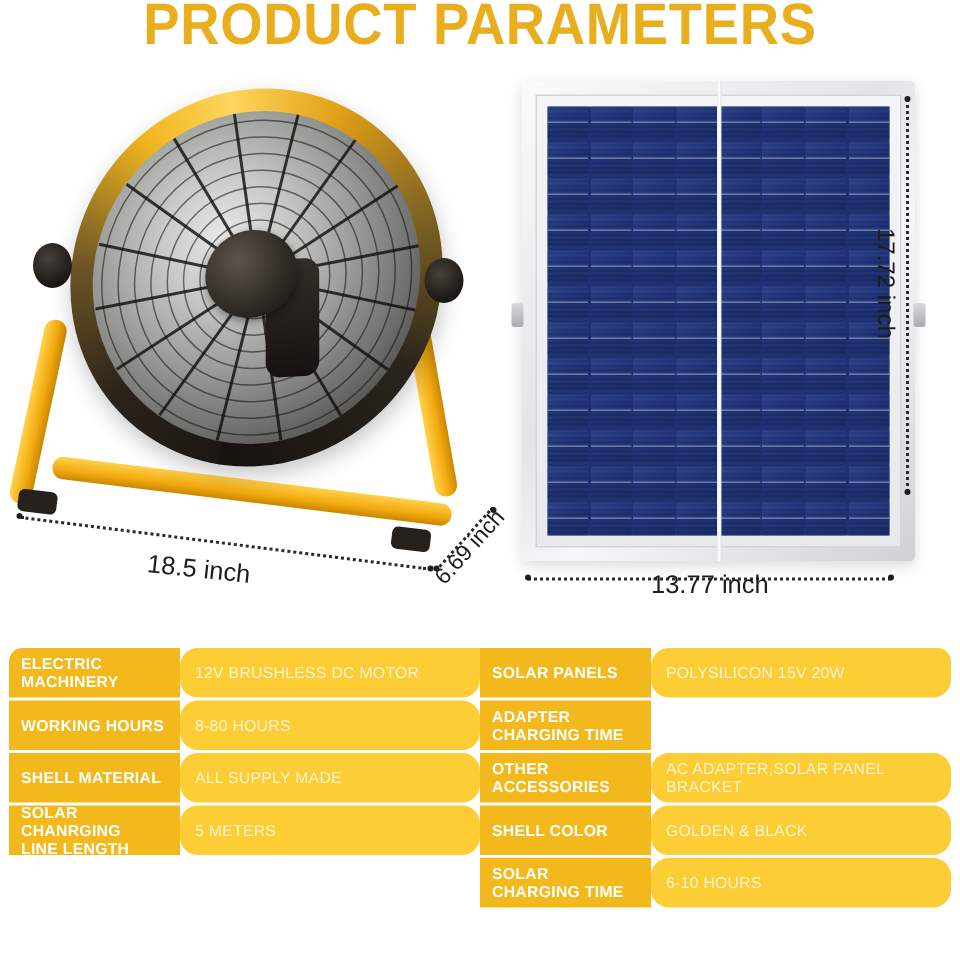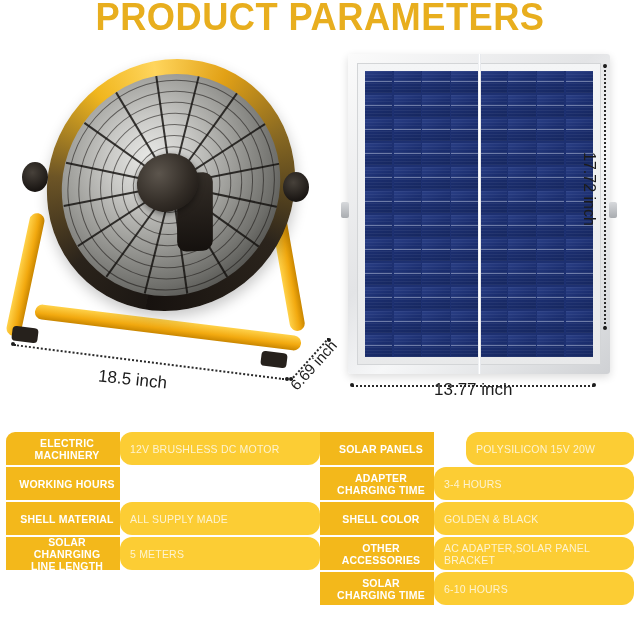--- a/index.html
+++ b/index.html
@@ -292,37 +292,36 @@
     color: #ffffff;
     font-size: 10.5px;
     font-weight: bold;
     letter-spacing: 0.2px;
     line-height: 12px;
     display: flex;
     flex-direction: column;
     justify-content: center;
     padding-left: 8px;
     box-sizing: border-box;
-    text-align: center;
   }
   .spec-val {
     flex: 1 1 auto;
     background: #fccd34;
     color: #fdf3d0;
     font-size: 10.5px;
     letter-spacing: 0.2px;
     display: flex;
     align-items: center;
     padding-left: 10px;
     box-sizing: border-box;
     border-radius: 12px;
   }
   .spec-half:first-child .spec-row:first-child .spec-key { border-top-left-radius: 9px; }
   .spec-half:first-child .spec-row:first-child .spec-val { border-top-right-radius: 0; }
-  .spec-half:last-child .spec-row:first-child .spec-val { border-top-right-radius: 9px; margin-left: 32px; }
+  .spec-half:last-child .spec-row:first-child .spec-val { border-top-right-radius: 9px; }
   .spec-key .kline { display: block; }
 </style>
 </head>
 <body>
 
 <div id="title-bar">
   <div id="page-title">PRODUCT PARAMETERS</div>
 </div>
 
 <div id="products">
@@ -503,20 +502,21 @@
       <div class="spec-row">
         <div class="spec-key">
           <span class="kline">ELECTRIC MACHINERY</span>
         </div>
         <div class="spec-val">12V BRUSHLESS DC MOTOR</div>
       </div>
       <div class="spec-row">
         <div class="spec-key">
           <span class="kline">WORKING HOURS</span>
         </div>
+        <div class="spec-val">8-80 HOURS</div>
       </div>
       <div class="spec-row">
         <div class="spec-key">
           <span class="kline">SHELL MATERIAL</span>
         </div>
         <div class="spec-val">ALL SUPPLY MADE</div>
       </div>
       <div class="spec-row">
         <div class="spec-key">
           <span class="kline">SOLAR CHANRGING</span>
@@ -530,33 +530,32 @@
         <div class="spec-key">
           <span class="kline">SOLAR PANELS</span>
         </div>
         <div class="spec-val">POLYSILICON 15V 20W</div>
       </div>
       <div class="spec-row">
         <div class="spec-key">
           <span class="kline">ADAPTER</span>
           <span class="kline">CHARGING TIME</span>
         </div>
-        <div class="spec-val">3-4 HOURS</div>
+      </div>
+      <div class="spec-row">
+        <div class="spec-key">
+          <span class="kline">OTHER ACCESSORIES</span>
+        </div>
+        <div class="spec-val">AC ADAPTER,SOLAR PANEL BRACKET</div>
       </div>
       <div class="spec-row">
         <div class="spec-key">
           <span class="kline">SHELL COLOR</span>
         </div>
         <div class="spec-val">GOLDEN &amp; BLACK</div>
-      </div>
-      <div class="spec-row">
-        <div class="spec-key">
-          <span class="kline">OTHER ACCESSORIES</span>
-        </div>
-        <div class="spec-val">AC ADAPTER,SOLAR PANEL BRACKET</div>
       </div>
       <div class="spec-row">
         <div class="spec-key">
           <span class="kline">SOLAR</span>
           <span class="kline">CHARGING TIME</span>
         </div>
         <div class="spec-val">6-10 HOURS</div>
       </div>
     </div>
 </div>

